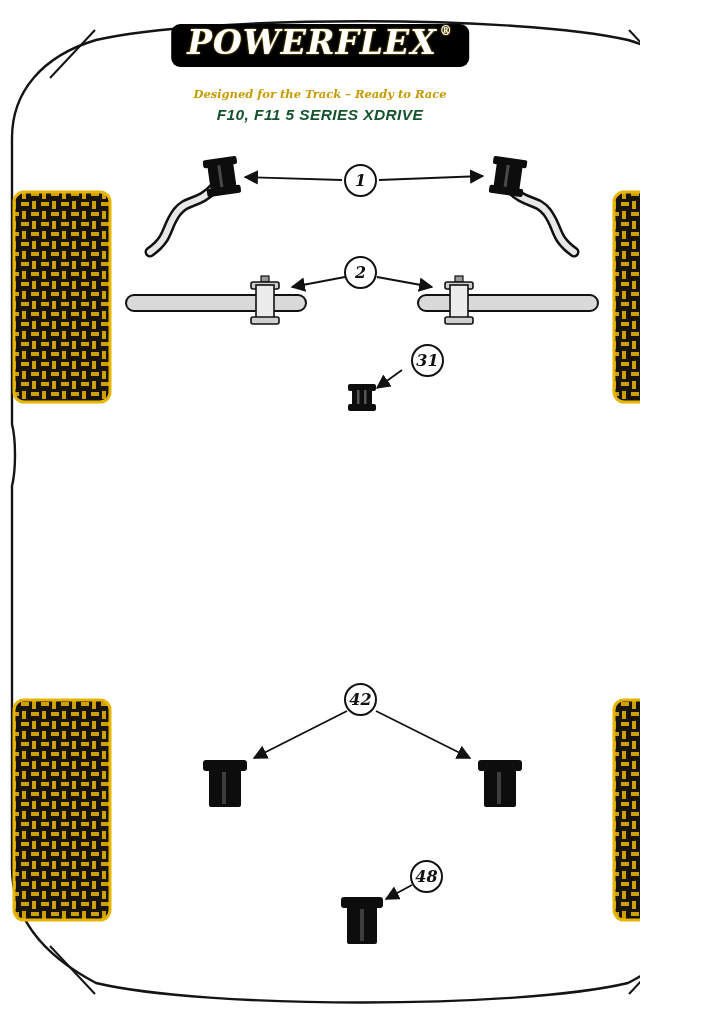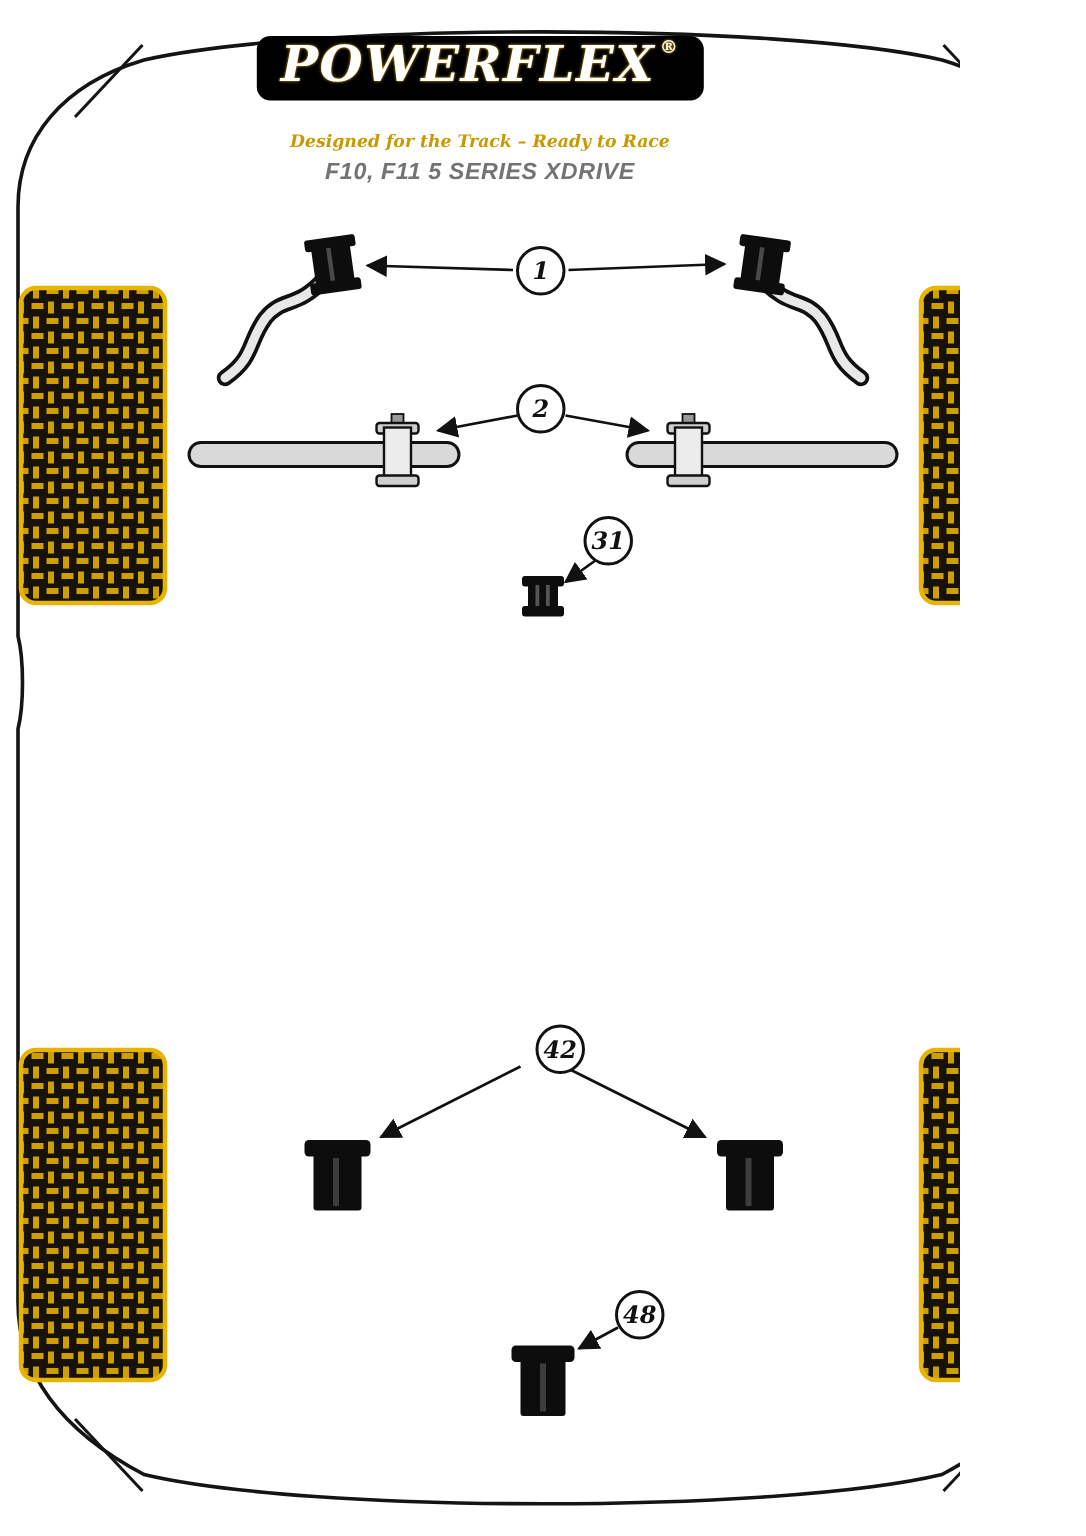--- a/index.html
+++ b/index.html
@@ -14,21 +14,21 @@
   .logo-main{background:#000;border-radius:9px;padding:1px 16px 5px;
              font:italic 800 33px/1.12 "DejaVu Serif",serif;color:#fff;
              letter-spacing:1px;text-shadow:0 0 2px #e8b400;white-space:nowrap;}
   .logo-main .reg{font-size:12px;font-style:normal;vertical-align:top;margin-left:3px;}
   .logo-series{background:#000;margin-top:-7px;border-radius:5px;padding:0 14px 2px;
                font:italic 800 21px/1.25 "DejaVu Serif",serif;color:#151515;
                text-shadow:-1px -1px 0 #e8b400,1px -1px 0 #e8b400,-1px 1px 0 #e8b400,1px 1px 0 #e8b400,0 0 1px #e8b400;
                white-space:nowrap;}
   .logo-tagline{margin-top:20px;font:italic 700 11.5px "DejaVu Serif",serif;color:#c79a00;}
   .model-title{margin-top:5px;font:italic 800 15.5px "Liberation Sans",sans-serif;
-               color:#737373;letter-spacing:.4px;}
+               color:#14532d;letter-spacing:.4px;}
 
   
   .callout{position:absolute;width:33px;height:33px;box-sizing:border-box;
            border:2.5px solid #111;border-radius:50%;background:#fff;z-index:2;
            display:flex;align-items:center;justify-content:center;
            font:italic 700 16px "DejaVu Serif",serif;color:#111;cursor:pointer;}
 </style>
 </head>
 <body>
 
@@ -145,23 +145,23 @@
     <div class="logo-tagline">Designed for the Track – Ready to Race</div>
     <div class="model-title">F10, F11 5 SERIES XDRIVE</div>
   </div>
 
   <div class="callout" style="left:344px;top:164px;">
     <span>1</span>
   </div>
   <div class="callout" style="left:344px;top:256px;">
     <span>2</span>
   </div>
-  <div class="callout" style="left:389px;top:344px;">
+  <div class="callout" style="left:411px;top:344px;">
     <span>31</span>
   </div>
-  <div class="callout" style="left:344px;top:683px;margin-left:13px;">
+  <div class="callout" style="left:344px;top:683px;">
     <span>42</span>
   </div>
   <div class="callout" style="left:410px;top:860px;">
     <span>48</span>
   </div>
 
 </div>
 
 </body></html>

